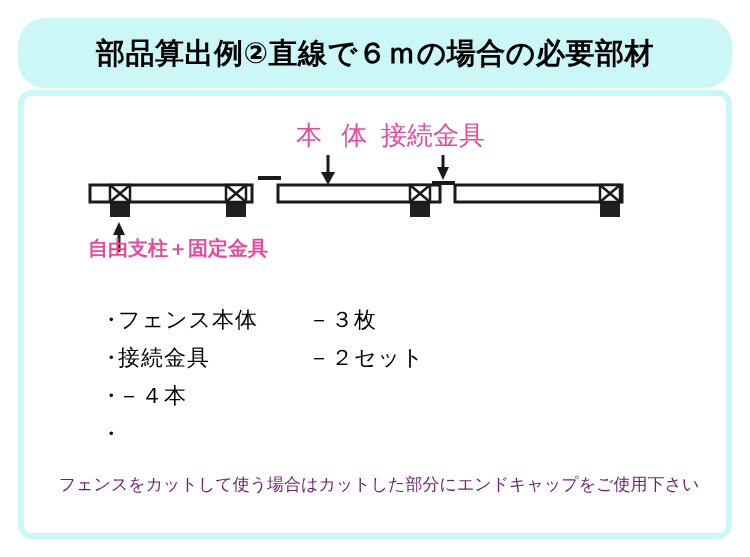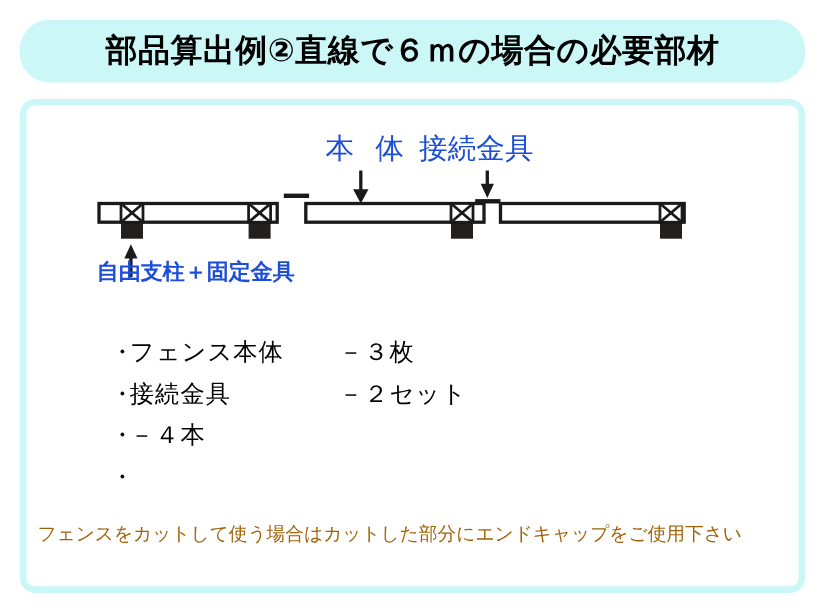--- a/index.html
+++ b/index.html
@@ -14,21 +14,21 @@
     font-family: "Liberation Sans", "DejaVu Sans", sans-serif;
     overflow: hidden;
   }
 
   
   #title-band {
     position: absolute;
     left: 18px;
     top: 18px;
     width: 714px;
-    height: 57px;
+    height: 70px;
     background: #ccf7f7;
     display: flex;
     align-items: center;
     justify-content: center;
     border-radius: 27px;
   }
   #title-text {
     font-size: 29px;
     font-weight: bold;
     color: #000000;
@@ -56,21 +56,21 @@
     left: 0;
     top: 0;
     width: 750px;
     height: 557px;
     pointer-events: none;
   }
 
   
   .diagram-label {
     position: absolute;
-    color: #1d4ed8;
+    color: #ec4899;
     white-space: nowrap;
     line-height: 1;
   }
   #label-honta {
     left: 296px;
     top: 122px;
     font-size: 26px;
     letter-spacing: 6px;
   }
   #label-setsuzoku {
@@ -114,24 +114,26 @@
   .parts-qty {
     letter-spacing: 1px;
   }
 
   
   #footer-note {
     position: absolute;
     left: 34px;
     top: 477px;
     width: 690px;
+    text-align: center;
     font-size: 17px;
-    color: #a16207;
+    color: #701a75;
     white-space: nowrap;
     line-height: 1;
+    font-family: Liberation Mono, monospace;
   }
 </style>
 </head>
 <body>
 
 <div id="title-band">
   <div id="title-text">部品算出例②直線で６ｍの場合の必要部材</div>
 </div>
 
 <div id="content-box"></div>

